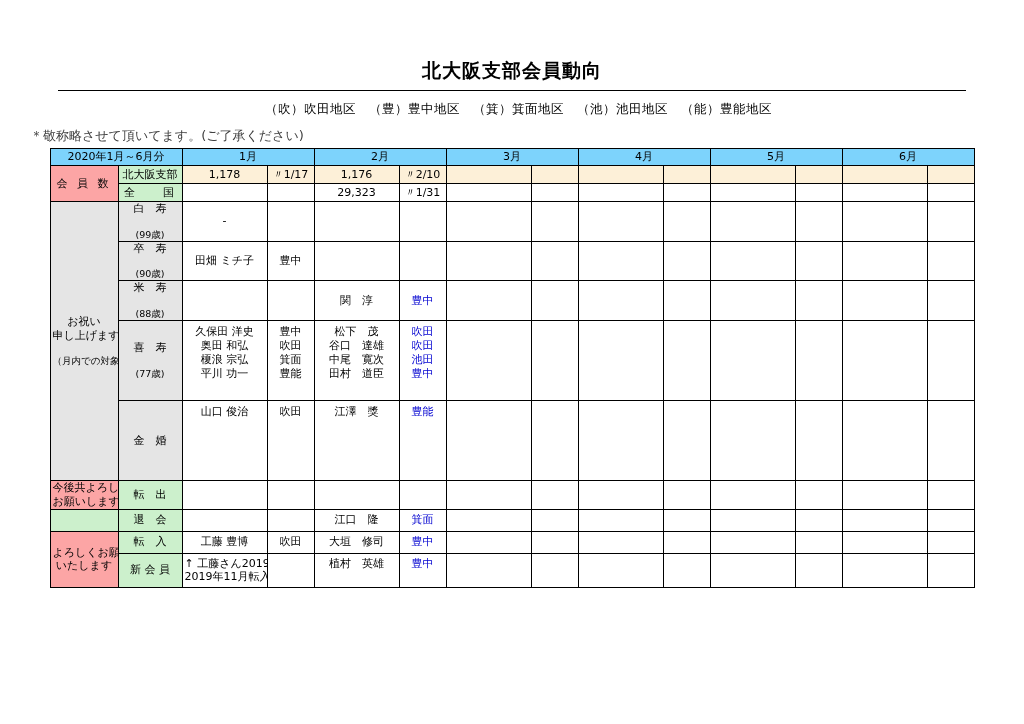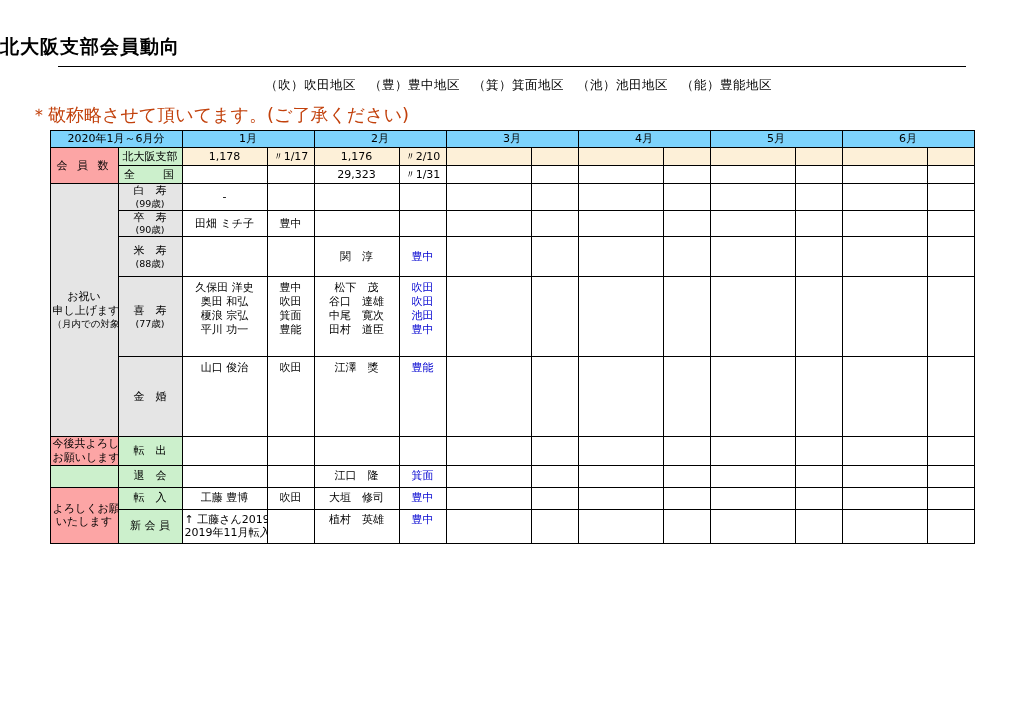--- a/index.html
+++ b/index.html
@@ -16,42 +16,43 @@
     overflow: hidden;
   }
   .page {
     position: relative;
     width: 1024px;
     height: 724px;
     box-sizing: border-box;
     padding: 0;
   }
   .title {
+    text-align: center;
     font-size: 19px;
     font-weight: bold;
     letter-spacing: 1px;
-    margin-top: 34px;
+    margin-top: 58px;
     font-family: "DejaVu Sans", "Liberation Sans", sans-serif;
   }
   .title-rule {
     width: 908px;
     margin: 6px auto 0 auto;
     border-bottom: 1px solid #000;
   }
   .districts {
     text-align: center;
     font-size: 12.5px;
     margin-top: 10px;
     letter-spacing: 0.5px;
     font-family: "DejaVu Sans", "Liberation Sans", sans-serif;
     padding-left: 13px;
   }
   .note {
-    color: #c2410c;
-    font-size: 18px;
+    color: #404040;
+    font-size: 13px;
     margin: 9px 0 3px 30px;
     font-family: "DejaVu Sans", "Liberation Sans", sans-serif;
   }
   table.sheet {
     border-collapse: collapse;
     margin: 0 auto;
     width: 908px;
     table-layout: fixed;
     font-family: "DejaVu Sans", "Liberation Sans", sans-serif;
   }
@@ -93,20 +94,21 @@
   }
   .name-cell {
     text-align: center;
     font-size: 11px;
   }
   .dist-blue {
     color: #0000d0;
   }
   .small {
     font-size: 9.5px;
+    margin-top: 13px;
   }
   .tiny {
     font-size: 8px;
     text-align: left;
     line-height: 1.3;
     padding-left: 3px;
     white-space: normal;
   }
   .stack {
     line-height: 1.35;

